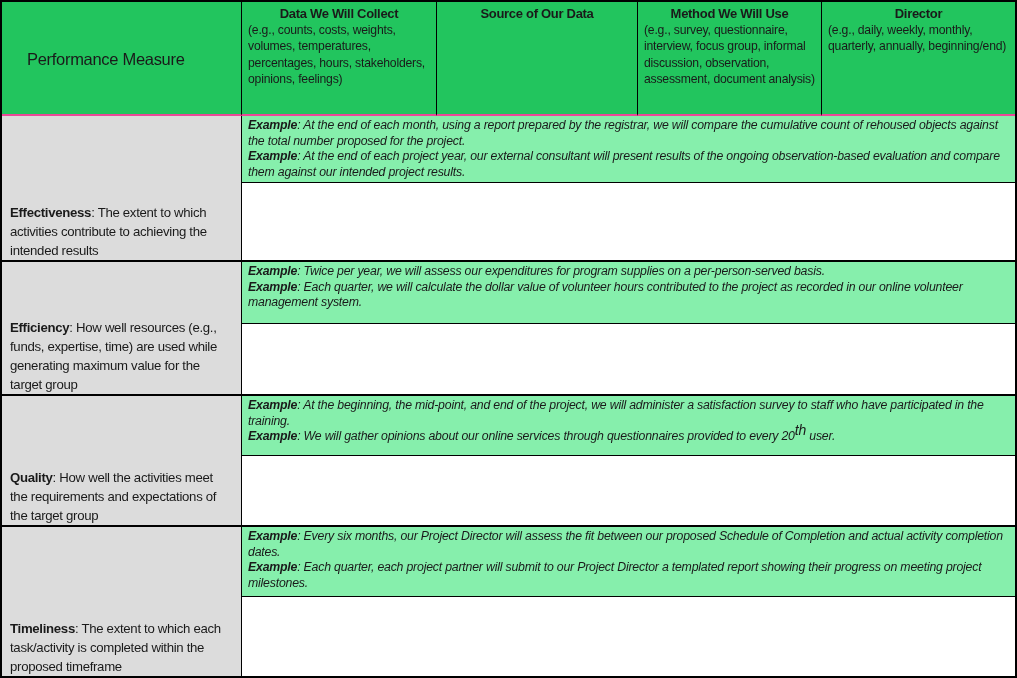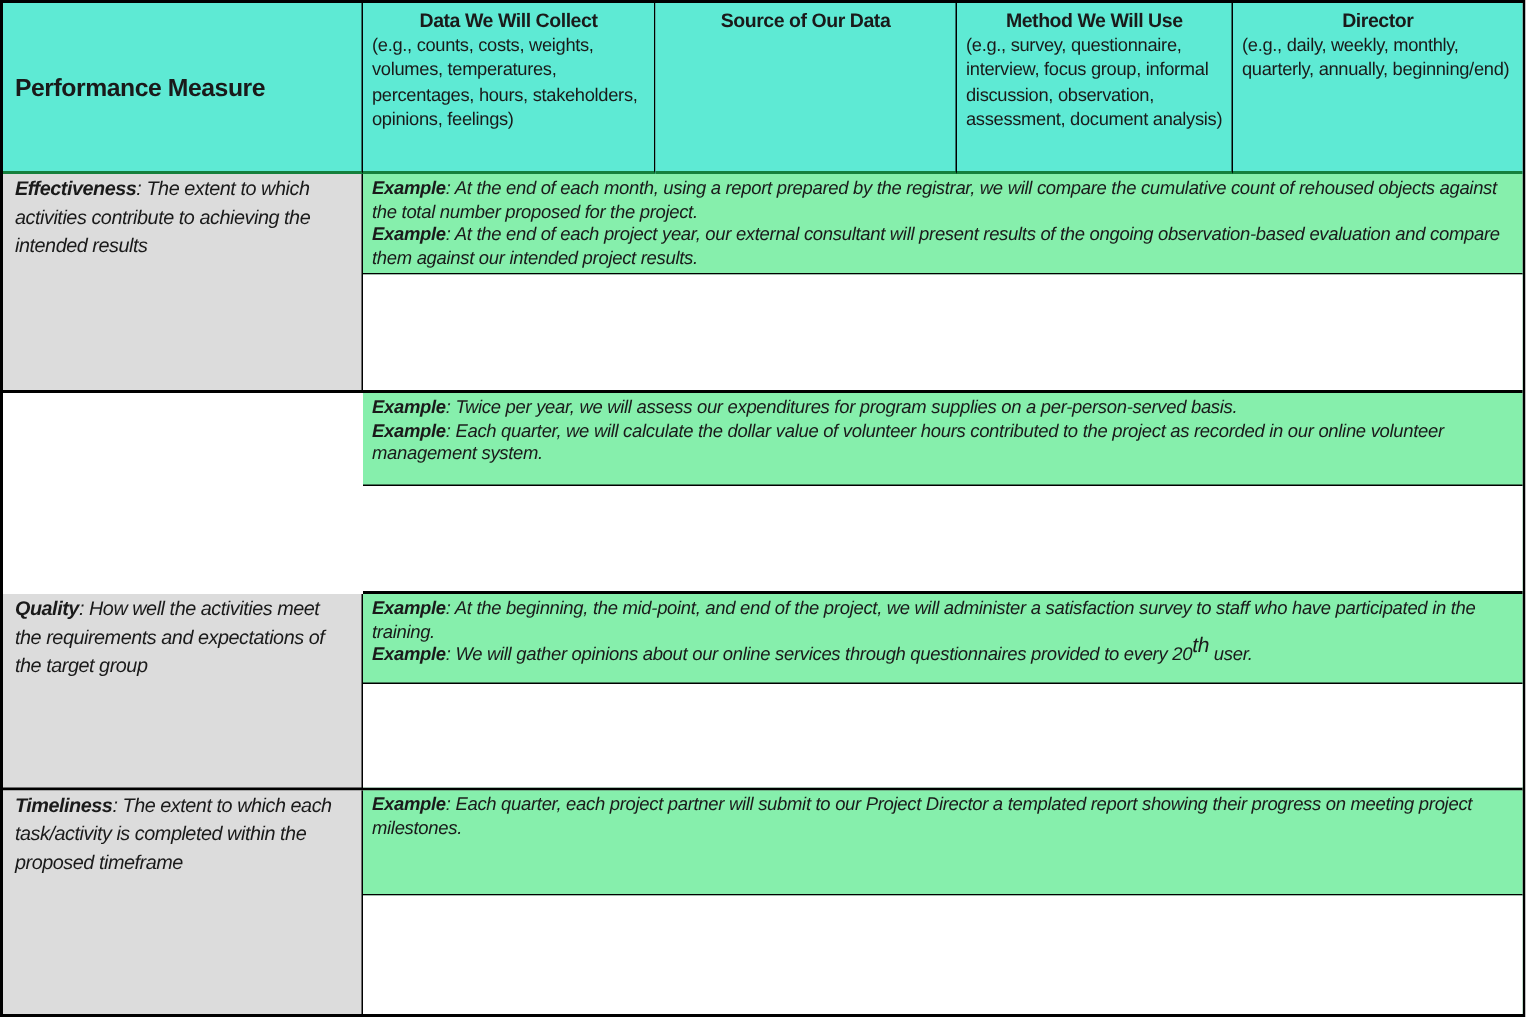--- a/index.html
+++ b/index.html
@@ -12,55 +12,54 @@
     width:1017px;height:678px;
     border:2px solid #000;
     display:grid;
     grid-template-columns:240px 195px 201px 184px 193px;
     grid-template-rows:114px 146px 134px 131px 149px;
     background:#ffffff;
   }
 
   
   .hcell{
-    background:#5eead4;
-    border-bottom:2px solid #15803d;
+    background:#22c55e;
+    border-bottom:2px solid #ec4899;
     border-right:1px solid #000;
     padding:3px 6px 0 6px;
     letter-spacing:-0.2px;
   }
   .hcell.last{border-right:none;}
   .measure-head{
     display:flex;align-items:center;
-    padding-left:8px;
-    font-size:16.5px;font-weight:bold;
+    padding-left:25px;
+    font-size:16.5px;font-weight:normal;
     letter-spacing:-0.3px;
   }
   .hcell .htitle{
     display:block;text-align:center;
     font-size:13px;font-weight:bold;
     letter-spacing:-0.3px;
     margin:1px 0 1px 0;
   }
   .hcell .hdesc{
     display:block;text-align:left;
     font-size:12.2px;line-height:16.3px;
   }
 
   
   .label-cell{
     grid-column:1;
     background:#dcdcdc;
     border-right:1px solid #000;
     border-bottom:2px solid #000;
-    display:flex;align-items:flex-start;
+    display:flex;align-items:flex-end;
     padding:0 10px 0 8px;
     font-size:13.2px;line-height:19px;
     letter-spacing:-0.3px;
-    font-style:italic;
   }
   .label-cell.last, .body-cell.last{border-bottom:none;}
   .label-cell b{letter-spacing:-0.3px;}
   .body-cell{
     grid-column:2 / span 4;
     border-bottom:2px solid #000;
     display:flex;flex-direction:column;
     background:#86efac;
   }
   .example-block{
@@ -111,20 +110,23 @@
       <span><b>Effectiveness</b><span>: The extent to which activities contribute to achieving the intended results</span></span>
     </div>
     <div class="body-cell r1">
       <div class="example-block">
         <div class="example-line"><span class="ex-label">Example</span><span>: At the end of each month, using a report prepared by the registrar, we will compare the cumulative count of rehoused objects against the total number proposed for the project.</span></div>
         <div class="example-line"><span class="ex-label">Example</span><span>: At the end of each project year, our external consultant will present results of the ongoing observation-based evaluation and compare them against our intended project results.</span></div>
       </div>
       <div class="fill-area"></div>
     </div>
 
+    <div class="label-cell">
+      <span><b>Efficiency</b><span>: How well resources (e.g., funds, expertise, time) are used while generating maximum value for the target group</span></span>
+    </div>
     <div class="body-cell r2">
       <div class="example-block">
         <div class="example-line"><span class="ex-label">Example</span><span>: Twice per year, we will assess our expenditures for program supplies on a per-person-served basis.</span></div>
         <div class="example-line"><span class="ex-label">Example</span><span>: Each quarter, we will calculate the dollar value of volunteer hours contributed to the project as recorded in our online volunteer management system.</span></div>
       </div>
       <div class="fill-area"></div>
     </div>
 
     <div class="label-cell">
       <span><b>Quality</b><span>: How well the activities meet the requirements and expectations of the target group</span></span>
@@ -135,19 +137,20 @@
         <div class="example-line"><span class="ex-label">Example</span><span>: We will gather opinions about our online services through questionnaires provided to every 20</span><sup>th</sup><span> user.</span></div>
       </div>
       <div class="fill-area"></div>
     </div>
 
     <div class="label-cell last">
       <span><b>Timeliness</b><span>: The extent to which each task/activity is completed within the proposed timeframe</span></span>
     </div>
     <div class="body-cell last r4">
       <div class="example-block">
+        <div class="example-line"><span class="ex-label">Example</span><span>: Every six months, our Project Director will assess the fit between our proposed Schedule of Completion and actual activity completion dates.</span></div>
         <div class="example-line"><span class="ex-label">Example</span><span>: Each quarter, each project partner will submit to our Project Director a templated report showing their progress on meeting project milestones.</span></div>
       </div>
       <div class="fill-area"></div>
     </div>
 
   </div>
 </div>
 
 </body></html>

